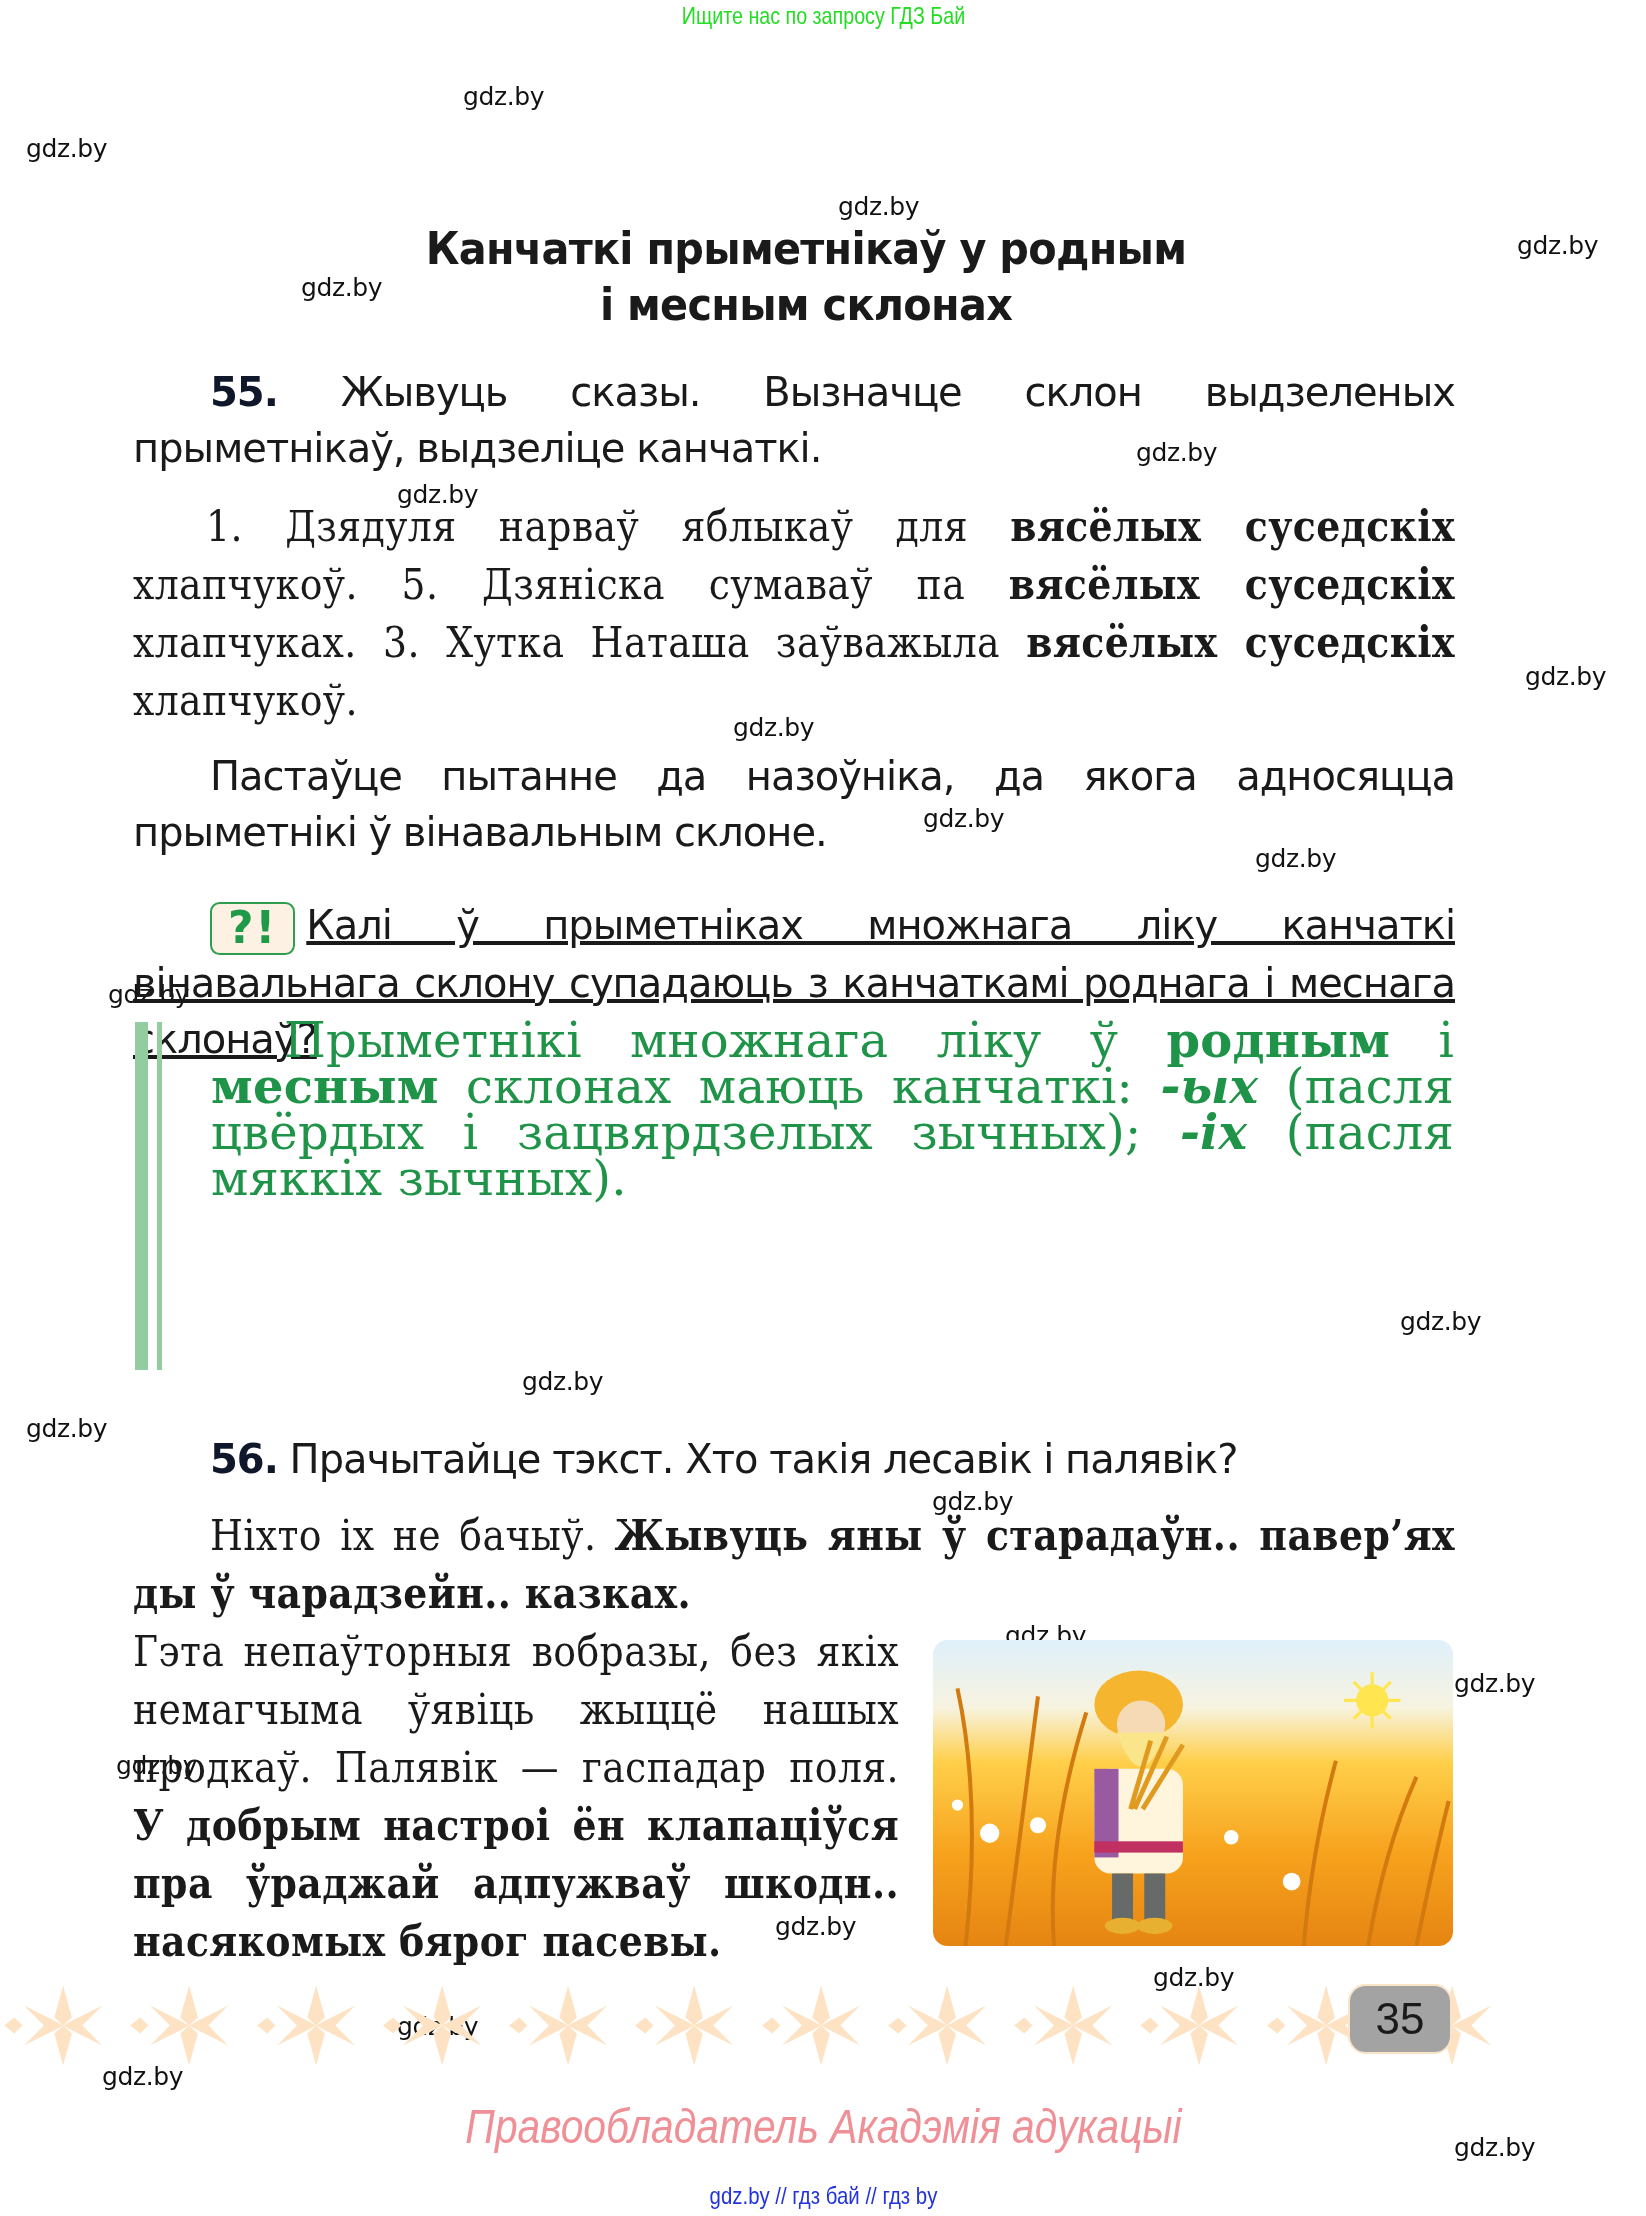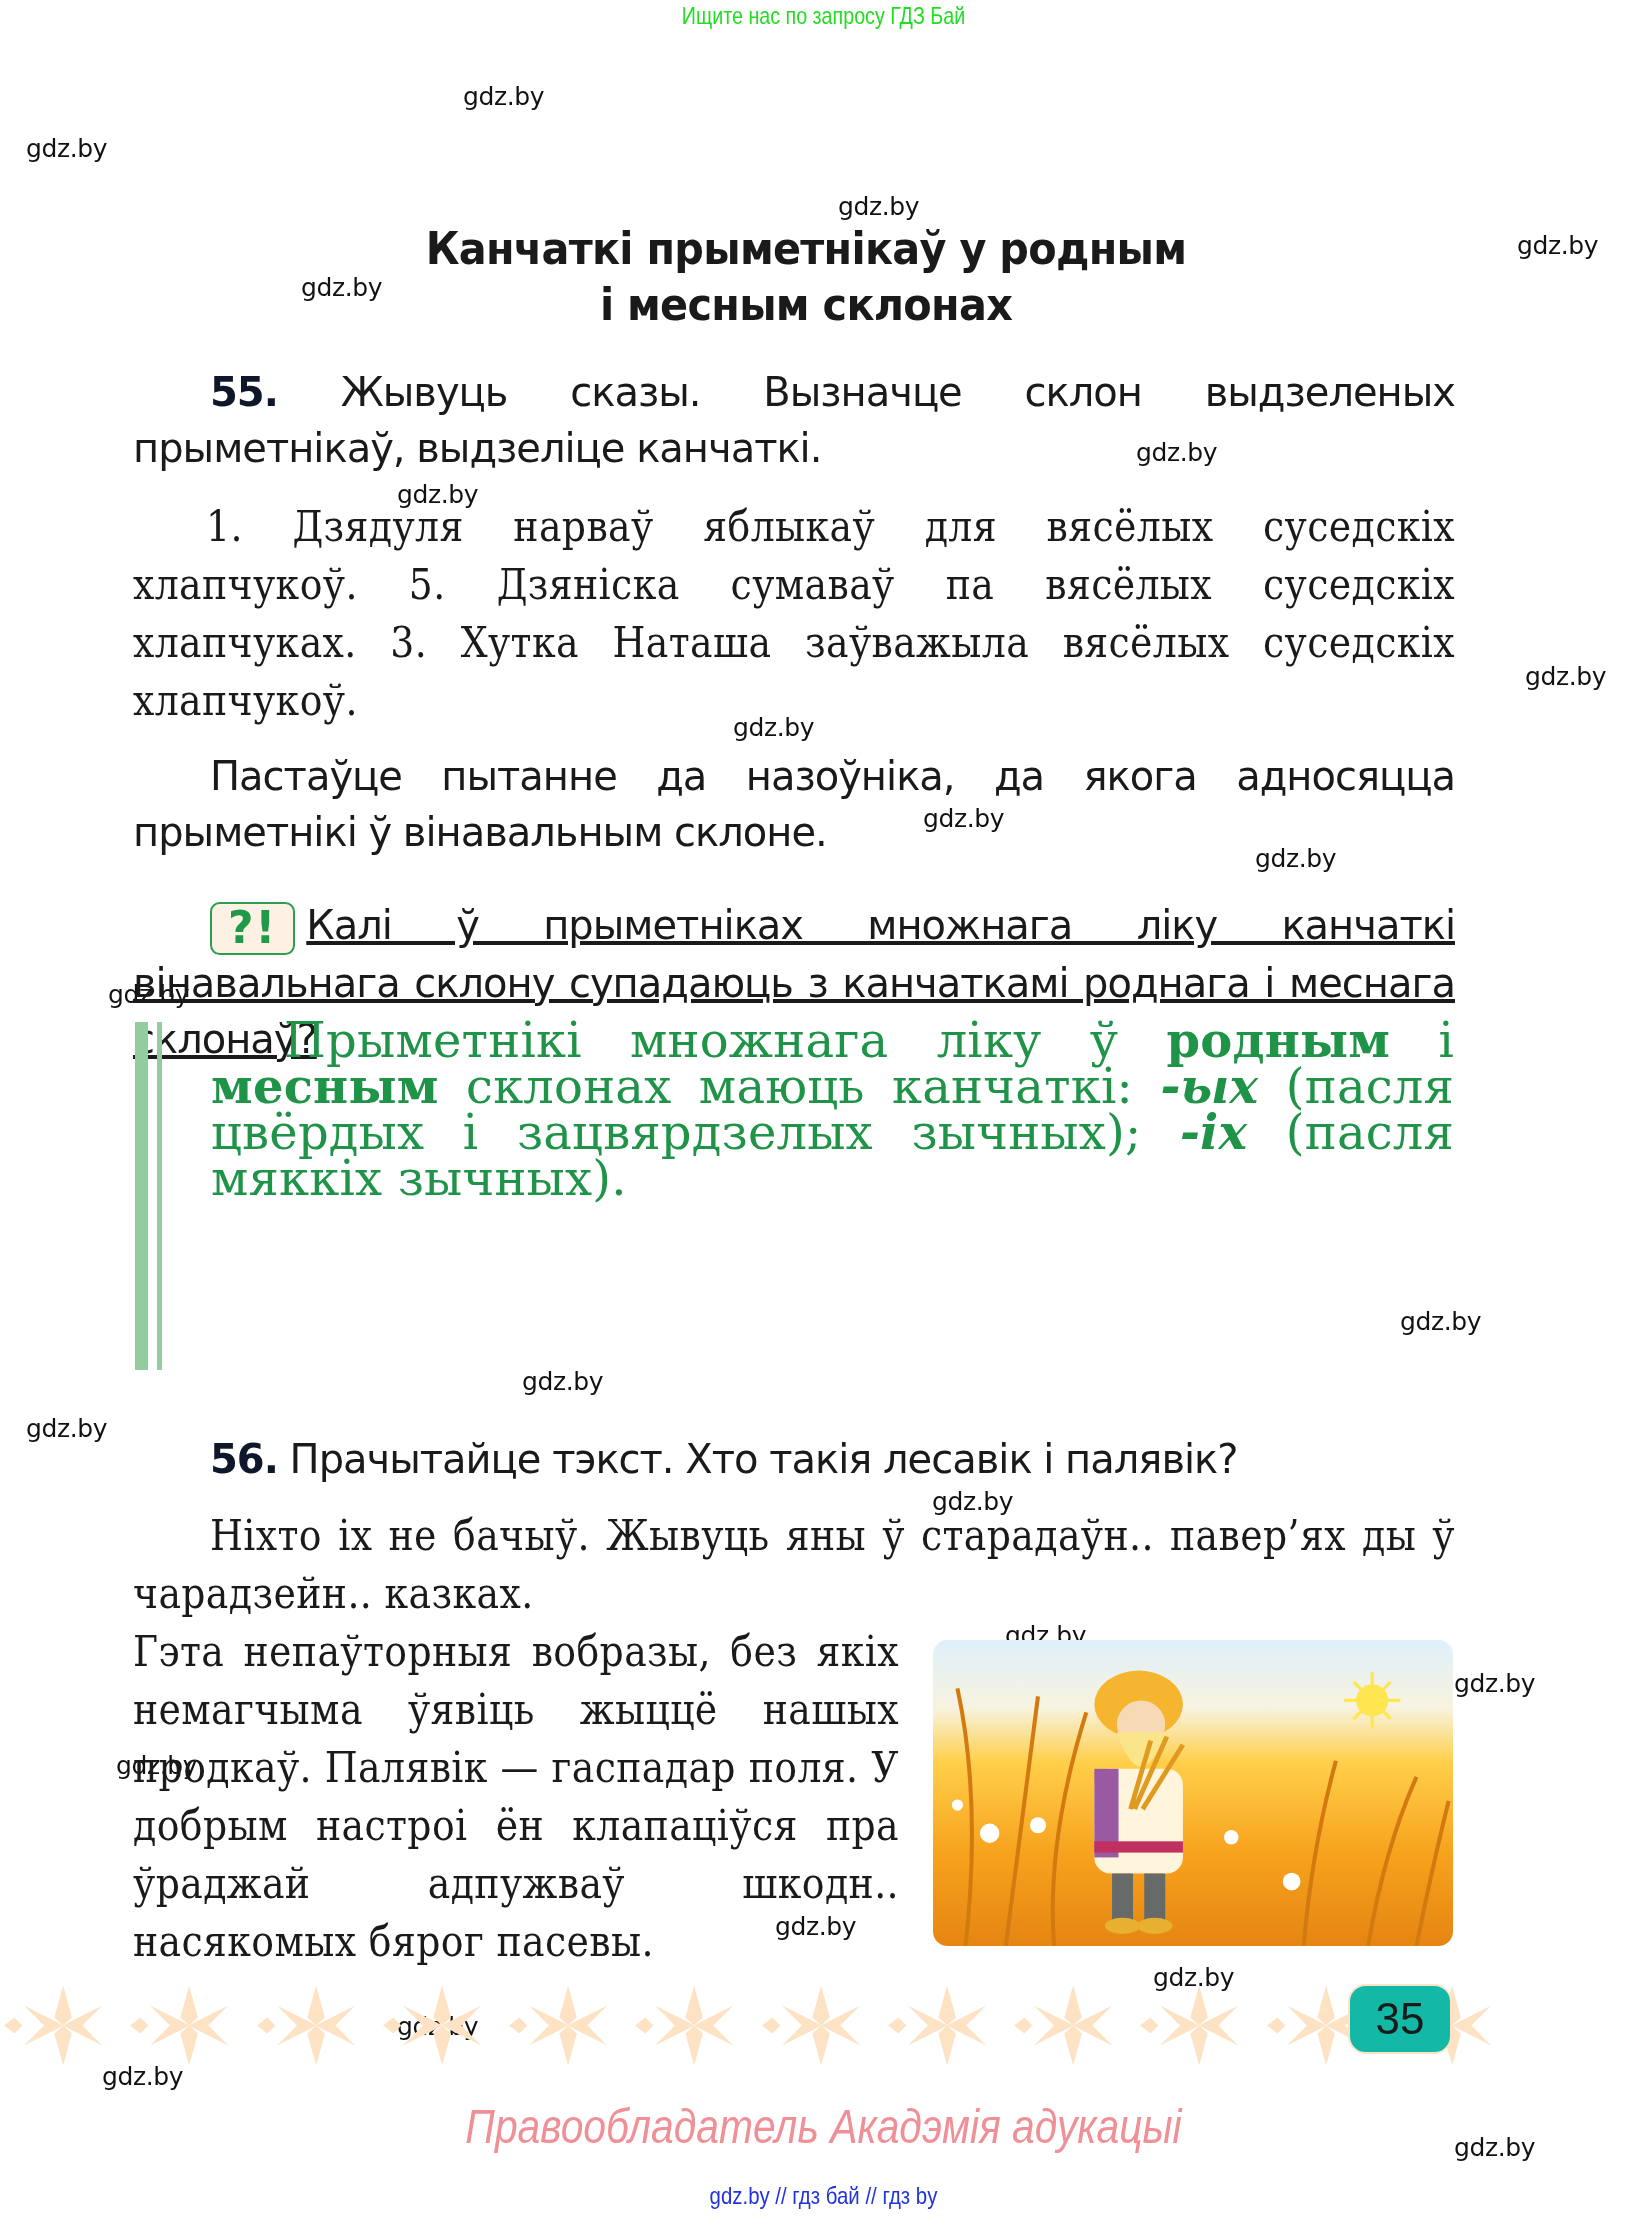--- a/index.html
+++ b/index.html
@@ -28,21 +28,21 @@
     color: #1a1a1a; letter-spacing: -1px; text-align: justify;
   }
   .sans-block .indent { display: inline-block; width: 77px; }
   .exnum { color: #0f172a; font-weight: bold; }
   .serif-block {
     position: absolute; left: 133px; width: 1322px;
     font-family: "DejaVu Serif", "Liberation Serif", serif; font-size: 42px; line-height: 58px;
     color: #1a1a1a; letter-spacing: 0.4px; text-align: justify;
     font-stretch: condensed;
   }
-  .serif-block b { font-weight: normal; margin-top: 38px; }
+  .serif-block b { font-weight: bold; margin-top: 38px; }
   .qbadge {
     display: inline-block; width: 85px; height: 53px; box-sizing: border-box;
     border: 2.4px solid #2e9e4e; border-radius: 9.7px; background: #fdf1e4;
     color: #1e9a48; font-weight: bold; font-size: 44px; line-height: 47px;
     text-align: center; vertical-align: middle; margin-right: 11.3px; letter-spacing: 1.6px;
   }
   .rule-bar1 { position: absolute; left: 135px; top: 1022px; width: 13px; height: 348px; background: #93cd9f; }
   .rule-bar2 { position: absolute; left: 157px; top: 1022px; width: 4.8px; height: 348px; background: #93cd9f; }
   .rule-text {
     position: absolute; left: 211px; top: 1017px; width: 1243px;
@@ -54,21 +54,21 @@
     position: absolute; left: 933px; top: 1640px; width: 520px; height: 306px;
     border-radius: 14.5px; overflow: hidden;
     background: linear-gradient(180deg, #dff0fb 0%, #f7f3e0 22%, #ffcf4a 40%, #f7a21d 70%, #e58512 100%);
   }
   .ornament-row {
     position: absolute; left: 0; top: 1981px; width: 1515px; height: 89px;
     display: flex; gap: 0;
   }
   .page-num {
     position: absolute; left: 1348px; top: 1984px; width: 100px; height: 66px;
-    border: 2.4px solid #fbe3c8; border-radius: 17.7px; background: #14b8a6;
+    border: 2.4px solid #fbe3c8; border-radius: 17.7px; background: #a3a3a3;
     font-family: "Liberation Sans", sans-serif; font-size: 44px; line-height: 66px;
     text-align: center; color: #1a1a1a;
   }
   .rights {
     position: absolute; top: 2099px; left: 0; width: 1647px; text-align: center;
     font-family: "Liberation Sans", sans-serif; font-style: italic; font-size: 48px;
     color: #ef8f96; transform: scaleX(0.85);
   }
   .footer-links {
     position: absolute; top: 2182px; left: 0; width: 1647px; text-align: center;

